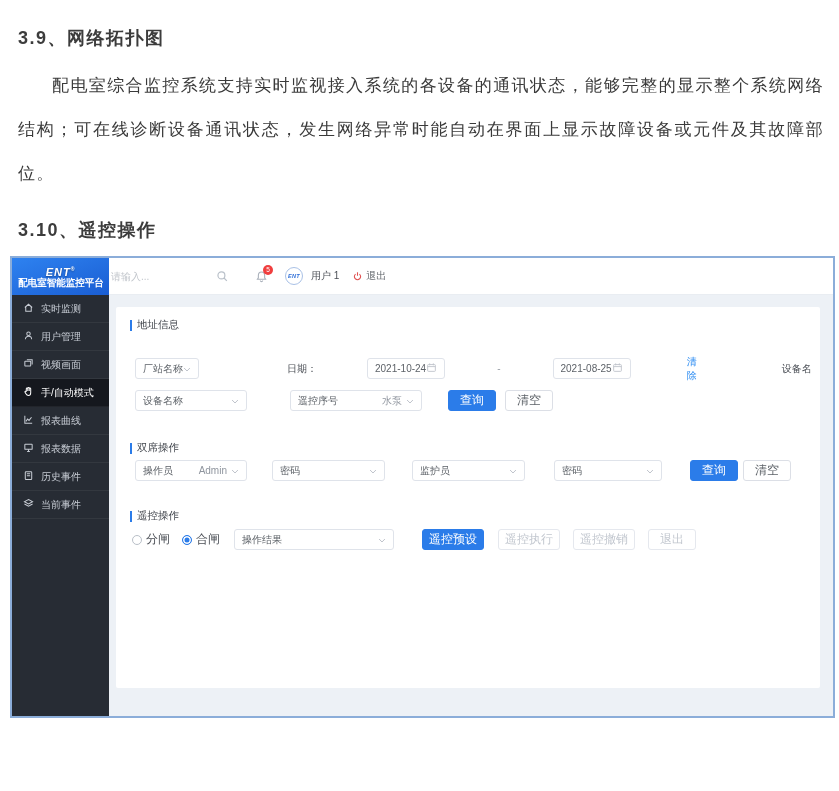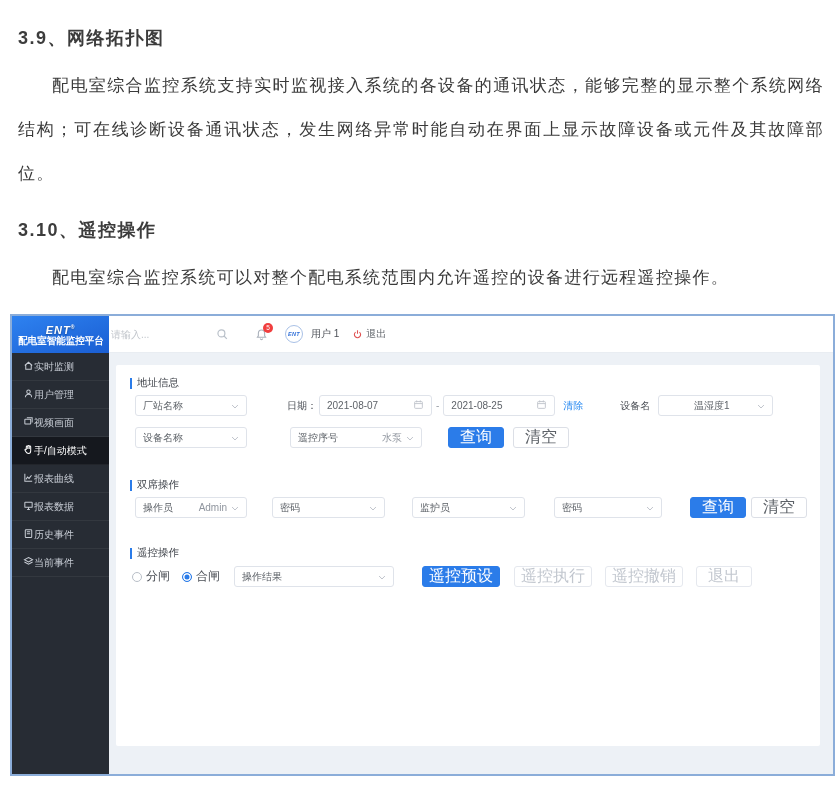--- a/index.html
+++ b/index.html
@@ -24,21 +24,21 @@
         display:flex;background:#fff;}
   
   .sidebar{width:97px;flex:none;background:var(--sidebar_bg);display:flex;flex-direction:column;}
   .logo{height:37px;flex:none;background:linear-gradient(160deg,#2e82f0 0%,#1a5ed3 100%);
         display:flex;flex-direction:column;align-items:center;justify-content:center;}
   .logo-ent{font-style:italic;font-weight:900;font-size:11px;color:#fff;letter-spacing:1px;
             text-shadow:0 1px 2px rgba(0,0,0,.4);line-height:11px;}
   .logo-ent sup{font-size:5px;font-style:normal;}
   .logo-name{font-size:10px;font-weight:700;color:#fff;white-space:nowrap;transform:scaleX(.95);line-height:12px;}
   .menu{display:flex;flex-direction:column;}
-  .mi{height:28px;display:flex;align-items:center;padding-left:11px;
+  .mi{height:28px;display:flex;align-items:center;gap:7px;padding-left:11px;
       font-size:10px;color:#c7ccd4;border-bottom:1px solid rgba(255,255,255,.06);cursor:pointer;white-space:nowrap;}
   .mi svg{flex:none;}
   .mi.active{background:var(--sidebar_active);color:#fff;}
   
   .main{flex:1;min-width:0;display:flex;flex-direction:column;}
   .topbar{height:37px;flex:none;background:#fff;display:flex;align-items:center;
           justify-content:flex-start;padding-right:22px;border-bottom:1px solid #e9edf2;}
   .search{display:flex;align-items:center;width:120px;margin-right:26px;}
   .search input{border:none;outline:none;flex:1;font-size:10px;color:#5d6268;
                 font-family:inherit;background:transparent;min-width:0;}
@@ -52,52 +52,51 @@
   .uname{font-size:10px;color:#4a4e55;margin-right:13px;}
   .logout{display:flex;align-items:center;gap:3px;cursor:pointer;}
   .logout span{font-size:10px;color:#5d6268;}
   
   .content{flex:1;background:var(--content_bg);padding:12px 13px 0 7px;}
   .card{background:#fff;height:381px;border-radius:2px;padding-top:12px;}
   .sec{display:flex;align-items:center;gap:5px;margin-left:14px;height:12px;}
   .sec i{width:2px;height:11px;background:var(--accent);}
   .sec span{font-size:10.5px;color:#41454c;}
   .row{display:flex;align-items:center;padding-left:19px;height:21px;}
-  .r1{margin-top:6px;} .r2{margin-top:11px;}
+  .r1{margin-top:27px;gap:48px;} .r2{margin-top:11px;}
   .t2{margin-top:31px;} .r3{margin-top:6px;}
   .t3{margin-top:29px;} .r4{margin-top:7px;}
   .field{height:21px;border:1px solid #dfe3ea;border-radius:3px;background:#fff;display:flex;
          align-items:center;padding:0 7px;font-size:10px;color:#5d6268;cursor:pointer;}
   .field .val{white-space:nowrap;}
   .field .chev{margin-left:auto;}
   .field.center .val{flex:1;text-align:center;}
   .field.center .chev{margin-left:0;}
   .subval{margin-left:auto;color:#8f959e;padding-right:4px;white-space:nowrap;}
   .subval + .chev{margin-left:0;}
   .w108{width:108px}.w110{width:132px}.w112{width:112px}.w113{width:113px}.w115{width:115px}.w160{width:160px}
   .lbl{font-size:10px;color:#4a4e55;white-space:nowrap;}
   .dash{font-size:10px;color:#9aa0a8;}
   .link{font-size:10px;color:var(--link);cursor:pointer;text-decoration:none;}
-  .btn{height:21px;border-radius:3px;font-size:16px;padding:0 11px;border:1px solid transparent;
+  .btn{height:21px;border-radius:3px;font-size:12px;padding:0 11px;border:1px solid transparent;
        display:inline-flex;align-items:center;cursor:pointer;font-family:inherit;white-space:nowrap;text-align:right;}
   .btn.primary{background:var(--accent);color:#fff;border-color:var(--accent);}
   .btn.plain{background:#fff;color:#5d6268;border-color:#dcdfe6;}
   .btn.disabled{background:#fff;color:#c2c7cf;border-color:#e5e8ee;cursor:default;}
   .radio{display:inline-flex;align-items:center;gap:4px;font-size:12px;color:#4a4e55;cursor:pointer;}
   .rdot{width:10px;height:10px;border-radius:50%;border:1px solid #b9bfc8;background:#fff;}
   .rdot.checked{border-color:var(--accent);background:var(--accent);box-shadow:inset 0 0 0 1.5px #fff;}
 </style>
 </head>
 <body>
 
 <div class="doc">
   <h2 class="doc-h">3.9、网络拓扑图</h2>
   <p class="doc-p">配电室综合监控系统支持实时监视接入系统的各设备的通讯状态，能够完整的显示整个系统网络结构；可在线诊断设备通讯状态，发生网络异常时能自动在界面上显示故障设备或元件及其故障部位。</p>
   <h2 class="doc-h doc-h2">3.10、遥控操作</h2>
-  <p class="doc-p">配电室综合监控系统可以对整个配电系统范围内允许遥控的设备进行远程遥控操作。</p>
 </div>
 
 <div class="shot">
 
   <aside class="sidebar">
     <div class="logo">
       <div class="logo-ent"><span>ENT</span><sup>®</sup></div>
       <div class="logo-name">配电室智能监控平台</div>
     </div>
     <nav class="menu">
@@ -196,21 +195,21 @@
         </div>
         <div class="row r1">
           <div class="field w112">
             <span class="val">厂站名称</span>
             <span class="chev"><svg width="8" height="5" viewBox="0 0 9 6" fill="none" stroke="#c0c4cc" stroke-width="1.2">
                   <polyline points="1,1.2 4.5,4.8 8,1.2"></polyline>
                 </svg></span>
           </div>
           <span class="lbl" style="margin-left:40px;">日期：</span>
           <div class="field w113" style="margin-left:2px;">
-            <span class="val">2021-08-07</span>
+            <span class="val">2021-10-24</span>
             <span class="chev"><svg width="11" height="11" viewBox="0 0 12 12" fill="none" stroke="#c0c4cc" stroke-width="1">
                   <rect x="1.8" y="2.8" width="8.4" height="7.4" rx="0.8"></rect>
                   <path d="M1.8 5 H10.2 M4 1.5 V3.6 M8 1.5 V3.6"></path>
                 </svg></span>
           </div>
           <span class="dash" style="margin-left:4px;">-</span>
           <div class="field w112" style="margin-left:4px;">
             <span class="val">2021-08-25</span>
             <span class="chev"><svg width="11" height="11" viewBox="0 0 12 12" fill="none" stroke="#c0c4cc" stroke-width="1">
                   <rect x="1.8" y="2.8" width="8.4" height="7.4" rx="0.8"></rect>

